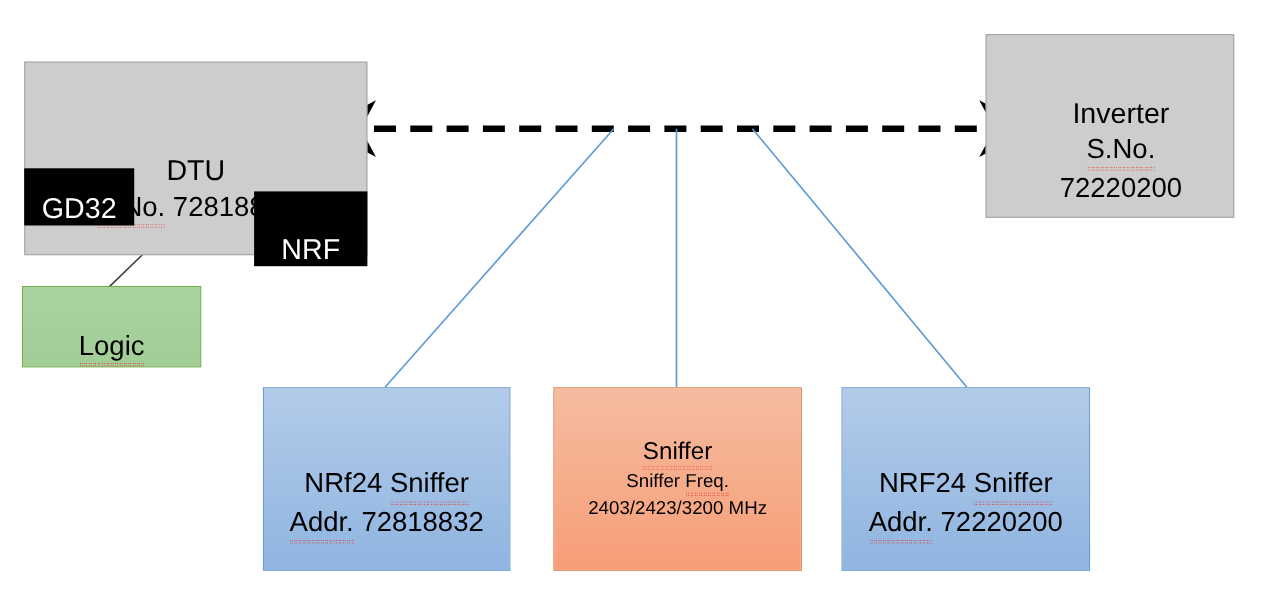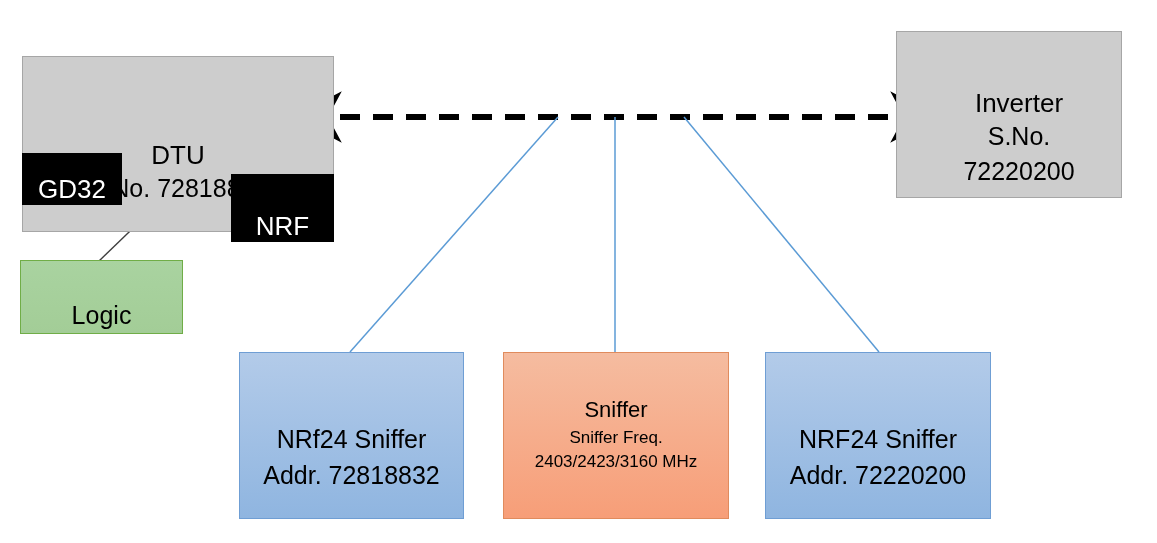--- a/index.html
+++ b/index.html
@@ -209,21 +209,21 @@
       <div class="line-25"><span class="sq">Addr.</span>
         <span>72818832</span></div>
     </div>
   </div>
 
   <div class="box" id="hackrf-box">
     <div class="hackrf-label-wrap">
       <div class="line-22"><span class="sq">Sniffer</span></div>
       <div class="line-17"><span>Sniffer</span>
         <span class="sq">Freq.</span></div>
-      <div class="line-17">2403/2423/3160 MHz</div>
+      <div class="line-17">2403/2423/3200 MHz</div>
     </div>
   </div>
 
   <div class="box sniffer-box" id="sniffer-right">
     <div class="sniffer-label-wrap">
       <div class="line-25"><span>NRF24</span>
         <span class="sq">Sniffer</span></div>
       <div class="line-25"><span class="sq">Addr.</span>
         <span>72220200</span></div>
     </div>

